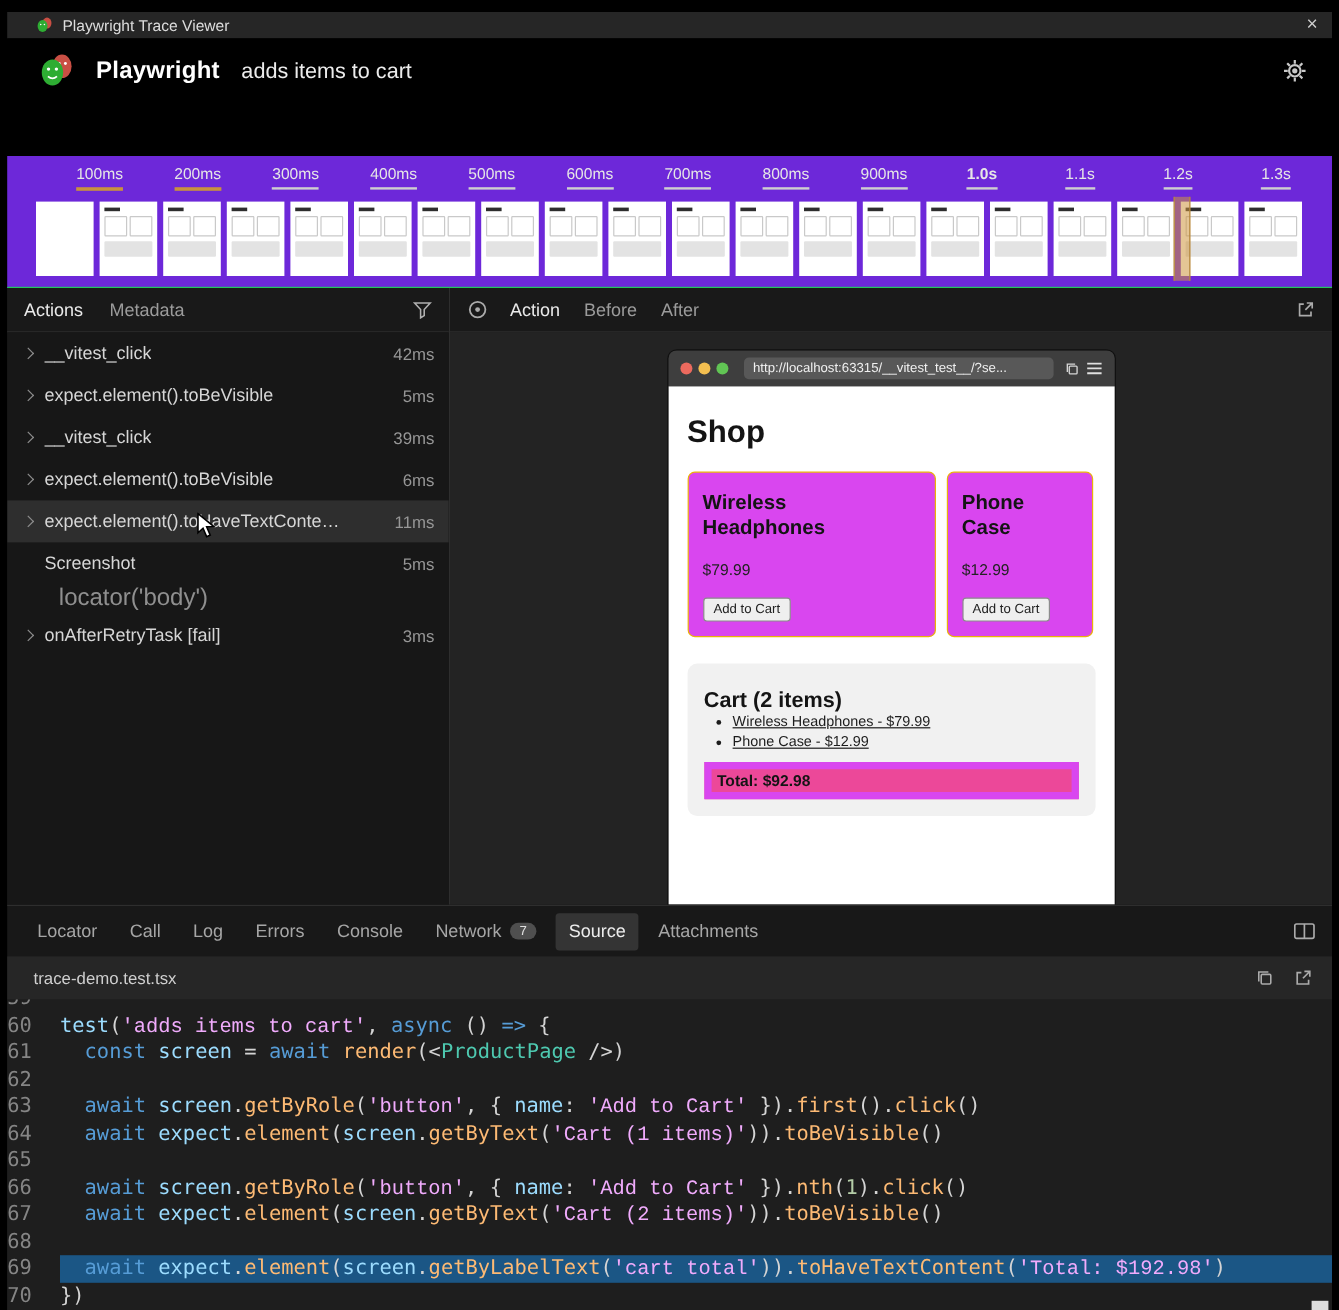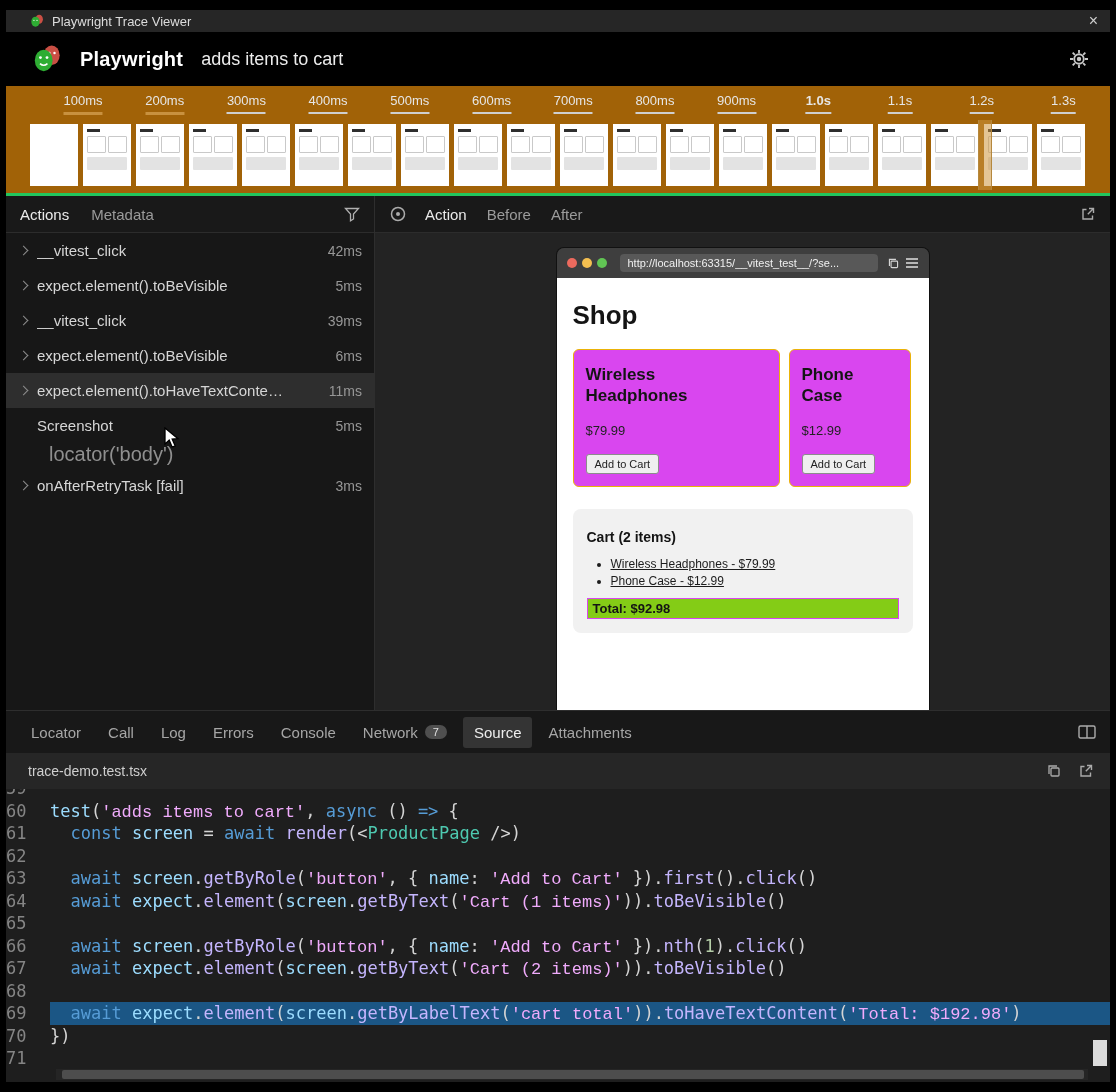--- a/index.html
+++ b/index.html
@@ -10,21 +10,21 @@
   .titlebar { height:22px; background:#262626; display:flex; align-items:center; gap:8px; padding:0 12px 0 24px; color:#dcdcdc; font-size:13px; flex:none; }
   .titlebar .close { margin-left:auto; color:#cfcfcf; font-size:16px; line-height:16px; cursor:default; }
 
   
   .header { height:54px; display:flex; align-items:center; gap:18px; padding:0 20px 0 26px; background:#000; flex:none; }
   .app-name { color:#fff; font-size:20px; font-weight:bold; letter-spacing:.2px; }
   .test-title { color:#ececec; font-size:18px; }
   .gear { margin-left:auto; display:flex; }
 
   
-  .timeline { height:110px; position:relative; border-bottom:3px solid #22c55e; background:#a16207; flex:none; }
+  .timeline { height:110px; position:relative; border-bottom:1px solid #22c55e; background:#6d28d9; flex:none;margin-top:44px; }
   .ticks { position:relative; height:34px; }
   .tick { position:absolute; top:7px; transform:translateX(-50%); color:#e6e6e6; font-size:13px; padding-bottom:4px; border-bottom:2px solid #cfcfcf; white-space:nowrap; }
   .tick.tick-orange { border-bottom:3px solid #c8913f; }
   .thumbs { display:flex; gap:5px; padding:4px 0 0 24px; height:70px; }
   .thumb { width:48px; height:62px; background:#fff; flex:none; padding:3px; overflow:hidden; }
   .t-title { width:13px; height:3px; background:#2e2e2e; margin:2px 1px 4px; }
   .t-row { display:flex; gap:2px; margin:0 1px 4px; }
   .t-card { flex:1; height:17px; border:1px solid #c9c9c9; border-radius:1px; }
   .t-cart { margin:0 1px; height:13px; background:#e3e3e3; border-radius:1px; }
   .time-band { position:absolute; left:972px; top:34px; width:14px; height:70px; background:rgba(205,150,62,.55); border-left:1px solid #b5883e; border-right:1px solid #b5883e; }
@@ -62,42 +62,42 @@
   .products { display:flex; gap:9px; }
   .product-card { border:1px solid #eab308; border-radius:6px; padding:12px; background:#d946ef; }
   .product-card.c1 { width:207px; }
   .product-card.c2 { width:122px; flex:none; }
   .p-name { font-weight:bold; font-size:17px; line-height:1.25; margin:2px 0 16px; }
   .c1 .p-name { max-width:120px; }
   .c2 .p-name { max-width:60px; }
   .p-price { font-size:13px; color:#222; margin-bottom:16px; }
   .add-btn { font-family:"Liberation Sans",sans-serif; font-size:11px; color:#222; border:1px solid #8c8c8c; background:#efefef; padding:3px 8px; border-radius:3px; }
   .cart-box { margin-top:22px; background:#f1f1f1; border-radius:8px; padding:14px; }
-  .cart-title { font-size:14px; font-weight:bold; margin:6px 0 12px; }
+  .cart-title { font-size:18px; font-weight:bold; margin:6px 0 0; }
   .cart-list { padding-left:24px; font-size:12px; color:#1c1c1c; }
   .cart-list li { margin-bottom:3px;text-decoration:underline; }
-  .cart-total { margin-top:10px; font-weight:bold; font-size:13px; background:#84cc16; border:1px solid #d946ef; padding:2px 5px; }
+  .cart-total { margin-top:10px; font-weight:bold; font-size:13px; background:#ec4899; border:6px solid #d946ef; padding:2px 5px; }
 
   
   .bottom { height:372px; flex:none; display:flex; flex-direction:column; border-top:1px solid #2e2e2e; background:#181818; }
   .bottom-tabs { height:42px; flex:none; display:flex; align-items:center; padding:0 14px; }
   .btabs-wrap { display:flex; align-items:center; gap:5px; font-size:15px; color:#a6a6a6; }
   .btab { padding:7px 11px; border-radius:3px; display:flex; align-items:center; gap:7px; white-space:nowrap; }
   .btab.active { background:#343434; color:#ededed; }
   .badge { background:#4f4f4f; color:#e0e0e0; font-size:11px; border-radius:10px; padding:1px 8px; }
   .source-bar { height:36px; flex:none; background:#262626; display:flex; align-items:center; padding:0 16px 0 22px; color:#cfcfcf; font-size:14px; }
   .sb-icons { margin-left:auto; display:flex; gap:16px; }
 
   .code-area { flex:1; position:relative; background:#1e1e1e; overflow:hidden; font-family:"DejaVu Sans Mono","Liberation Mono",monospace; font-size:17px; line-height:22.5px; }
   .code-scroll { margin-top:-12px; }
   .code-line { display:flex; height:22.5px; white-space:pre; }
   .lineno { width:44px; flex:none; text-align:left; padding-right:13px; color:#858585; }
   .code-text { flex:1; }
   .code-line.hl .code-text { background:#1b5685; }
-  .k { color:#569cd6; } .v { color:#9cdcfe; } .f { color:#c4b5fd; } .s { color:#f0abfc;font-family:Liberation Mono, monospace; } .t { color:#4ec9b0; } .n { color:#b5cea8; } .p { color:#d4d4d4; }
+  .k { color:#569cd6; } .v { color:#9cdcfe; } .f { color:#fdba74; } .s { color:#f0abfc;font-family:Liberation Mono, monospace; } .t { color:#4ec9b0; } .n { color:#b5cea8; } .p { color:#d4d4d4; }
 
   .hscroll { position:absolute; left:50px; right:22px; bottom:2px; height:11px; background:#252525; }
   .hthumb { position:absolute; left:6px; right:4px; top:1px; bottom:1px; background:#4d4d4d; border-radius:2px; }
   .vscroll { position:absolute; right:2px; top:2px; bottom:16px; width:16px; }
   .vthumb { position:absolute; left:1px; right:1px; bottom:0; height:26px; background:#dcdcdc; }
 
   .cursor { position:absolute; left:157px; top:417px; z-index:9; }
   svg { display:block; }
 </style>
 </head>

